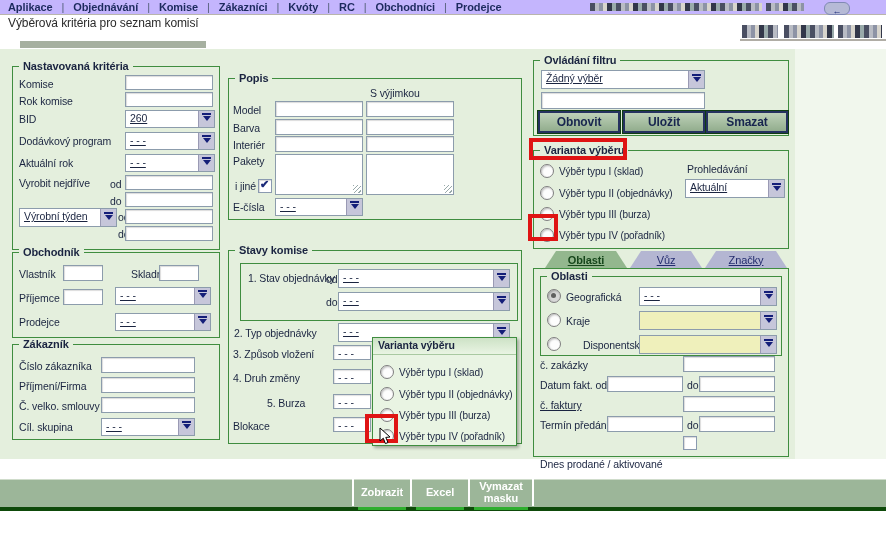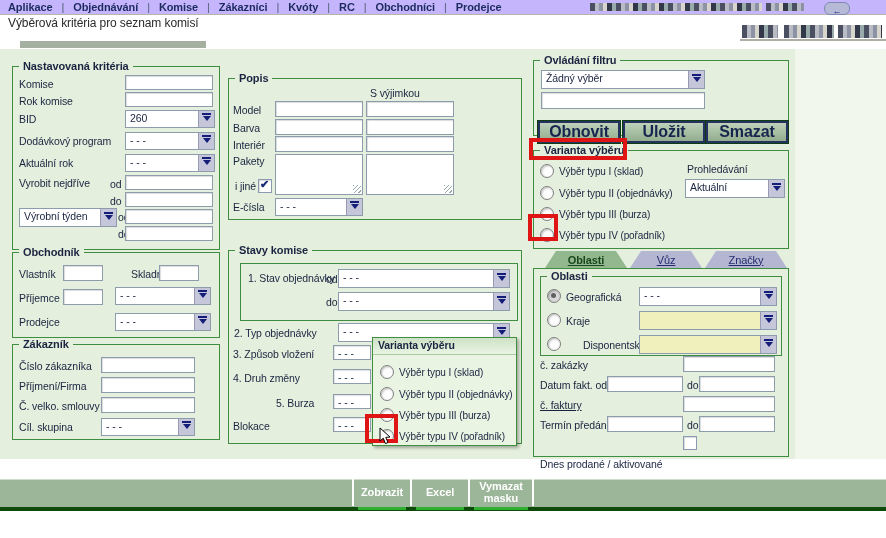--- a/index.html
+++ b/index.html
@@ -23,32 +23,32 @@
   
   .fs{position:absolute;border:1px solid #3f8d3f;background:#e4efdd;}
   .legend{position:absolute;top:-7px;left:6px;background:#e4efdd;padding:0 4px;font-size:11px;font-weight:bold;color:#1a2440;white-space:nowrap;z-index:2;}
   .lbl{position:absolute;font-size:10.5px;color:#1a2440;white-space:nowrap;}
   .inp{position:absolute;background:#fff;border:1px solid #8c9cac;box-shadow:inset 1px 1px 1px rgba(0,0,0,.14);}
   .valbox{position:absolute;background:#fff;border:1px solid #8c9cac;font-size:10.5px;color:#1a2440;padding:1px 0 0 4px;box-shadow:inset 1px 1px 1px rgba(0,0,0,.12);}
   .ta{position:absolute;background:#fff;border:1px solid #8c9cac;}
   .ta::after{content:"";position:absolute;right:1px;bottom:1px;width:8px;height:8px;
     background:repeating-linear-gradient(135deg,#9aa 0 1px,transparent 1px 3px);}
   .combo{position:absolute;background:#fff;border:1px solid #8c9cac;display:flex;align-items:stretch;}
-  .combo .txt{flex:1;font-size:10.5px;color:#1a2440;padding:1px 0 0 4px;overflow:hidden;white-space:nowrap;}
+  .combo .txt{flex:1;font-size:10.5px;color:#1a2440;padding:1px 0 0 4px;overflow:hidden;white-space:nowrap;text-decoration:underline;}
   .combo.yellow{background:#eff0bb;}
   .dd{width:15px;background:#c6c6da;border-left:1px solid #9a9ab4;display:flex;align-items:center;justify-content:center;cursor:pointer;}
   .dd-glyph{width:9px;border-top:2px solid #141e78;display:flex;justify-content:center;}
   .dd-glyph::after{content:"";border:4px solid transparent;border-top:5px solid #141e78;margin-top:1px;width:0;height:0;}
   .radio{position:absolute;width:12px;height:12px;border-radius:50%;background:#fdfdfd;border:1px solid #7f7f7f;box-shadow:inset 1px 1px 2px rgba(0,0,0,.25);}
   .radio.sel{background:#d8d8d8;}
   .radio.sel::after{content:"";position:absolute;left:3px;top:3px;width:5px;height:5px;border-radius:50%;background:#606060;}
   .check{position:absolute;width:12px;height:12px;background:#fff;border:1px solid #8a9ab0;box-shadow:inset 1px 1px 1px rgba(0,0,0,.15);}
   .check.on::after{content:"✔";position:absolute;left:1px;top:-2px;font-size:11px;color:#1c2a78;font-weight:bold;}
   .btn3d{position:absolute;background:linear-gradient(#bed1b9,#92ad8d);border:2px solid #25315f;outline:1px solid #0f3d12;
-    font-size:16px;font-weight:bold;color:#17254e;display:flex;align-items:center;justify-content:center;cursor:pointer;margin-top:10px;}
+    font-size:12px;font-weight:bold;color:#17254e;display:flex;align-items:center;justify-content:center;cursor:pointer;}
   .innerbox{position:absolute;border:1px solid #3f8d3f;}
   
   .tab{position:absolute;height:17px;font-size:11px;display:flex;align-items:center;justify-content:center;
     clip-path:polygon(11px 0,calc(100% - 11px) 0,100% 100%,0 100%);cursor:pointer;}
   .tab.active{background:#93b78e;color:#17471c;font-weight:bold;text-decoration:underline;}
   .tab.inactive{background:#b4b6d2;color:#232c6e;text-decoration:underline;}
   
   .popup{position:absolute;left:372px;top:337px;width:143px;height:107px;background:#e9f4e3;border:1px solid #3f8d3f;
     box-shadow:2px 2px 3px rgba(0,0,0,.3);z-index:30;}
   .popup-header{position:absolute;left:0;top:0;right:0;height:15px;background:linear-gradient(#cde2c6,#e9f4e3);
@@ -236,21 +236,21 @@
     <div class="combo" style="left:109px;top:72px;width:170px;height:17px;">
       <span class="txt">- - -</span>
       <span class="dd">
           <span class="dd-glyph"></span>
         </span>
     </div>
     <span class="lbl" style="left:4px;top:97px;">3. Způsob vložení</span>
     <div class="valbox" style="left:104px;top:94px;width:32px;height:12px;">- - -</div>
     <span class="lbl" style="left:4px;top:121px;">4. Druh změny</span>
     <div class="valbox" style="left:104px;top:118px;width:32px;height:12px;">- - -</div>
-    <span class="lbl" style="left:21px;top:146px;padding-left:26px;">5. Burza</span>
+    <span class="lbl" style="left:12px;top:146px;padding-left:26px;">5. Burza</span>
     <div class="valbox" style="left:104px;top:143px;width:32px;height:12px;">- - -</div>
     <span class="lbl" style="left:4px;top:169px;">Blokace</span>
     <div class="valbox" style="left:104px;top:166px;width:32px;height:12px;">- - -</div>
   </div>
 
   <div class="popup">
     <div class="popup-header">Varianta výběru</div>
     <div class="radio" style="left:7px;top:27px;"></div>
     <span class="opt-lbl" style="left:26px;top:29px;">Výběr typu I (sklad)</span>
     <div class="radio" style="left:7px;top:49px;"></div>

